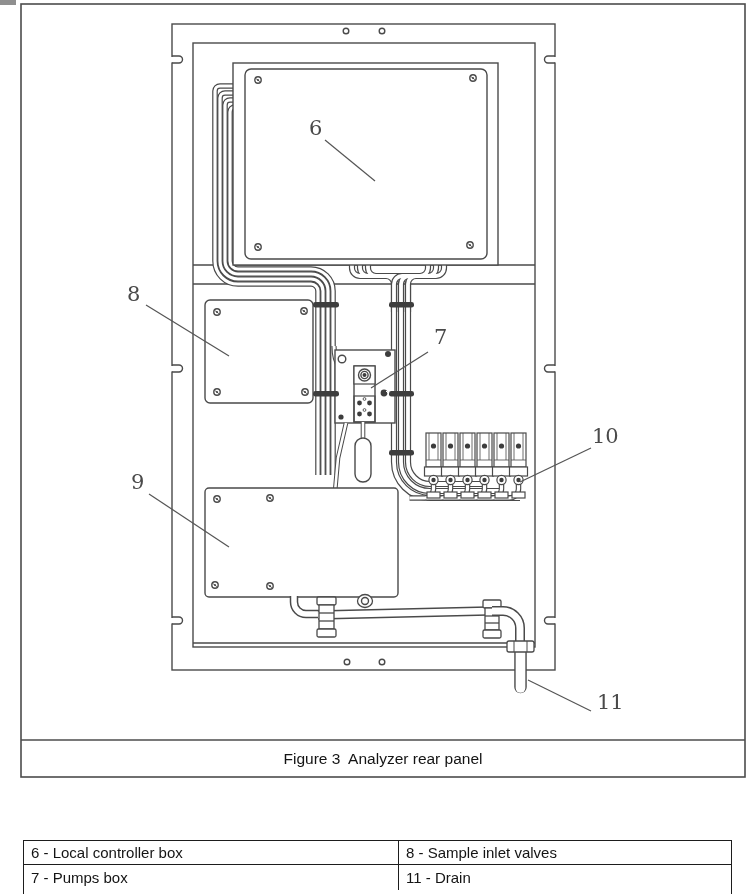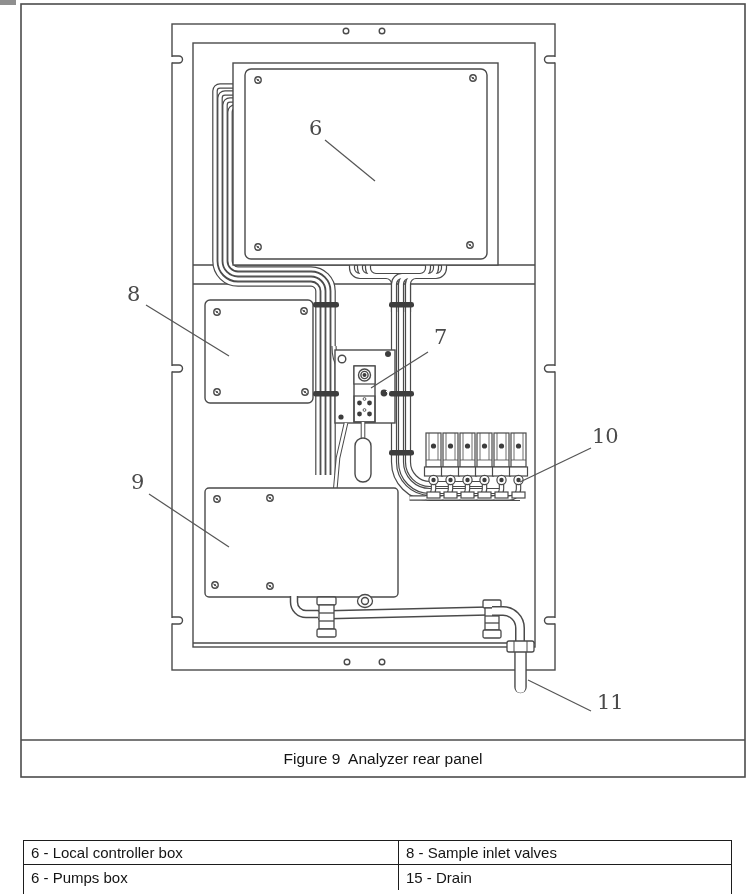--- a/index.html
+++ b/index.html
@@ -354,21 +354,21 @@
     <g>
       <text class="callout" x="309" y="135">6</text>
       <text class="callout" x="434" y="344">7</text>
       <text class="callout" x="127" y="301">8</text>
       <text class="callout" x="131" y="489">9</text>
       <text class="callout" x="592" y="443">10</text>
       <text class="callout" x="597" y="709">11</text>
     </g>
   </svg>
 
-  <div class="caption">Figure 9  Analyzer rear panel</div>
+  <div class="caption">Figure 3  Analyzer rear panel</div>
 
   <div class="legend">
     <div class="lcell c1">6 - Local controller box</div>
     <div class="lcell">8 - Sample inlet valves</div>
-    <div class="lcell c1 last">6 - Pumps box</div>
-    <div class="lcell last">15 - Drain</div>
+    <div class="lcell c1 last">7 - Pumps box</div>
+    <div class="lcell last">11 - Drain</div>
   </div>
 </div>
 
 </body></html>

